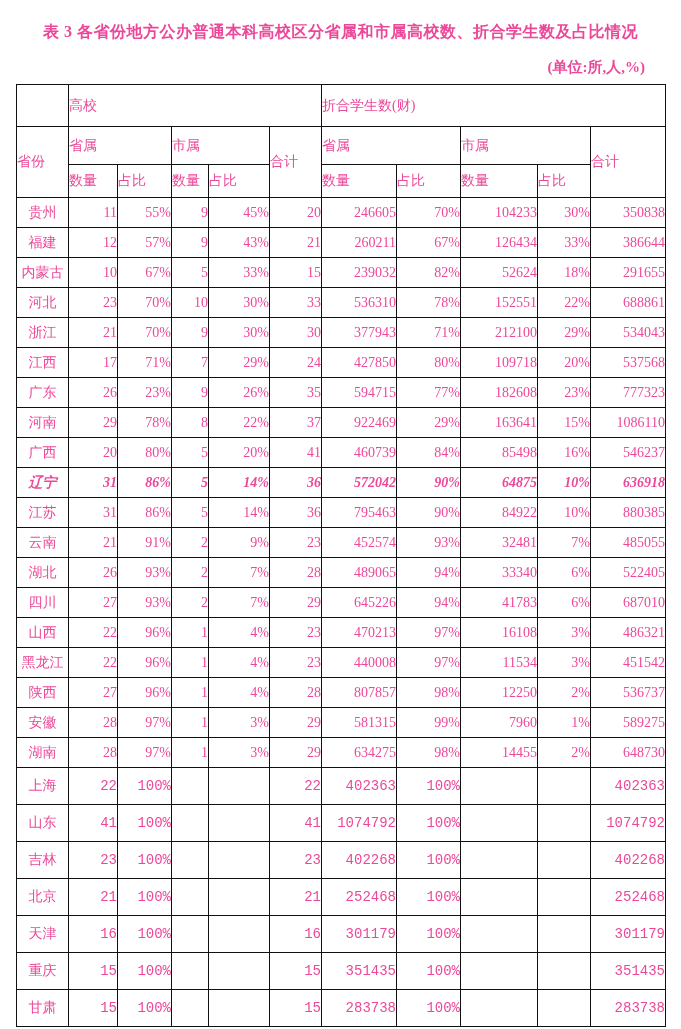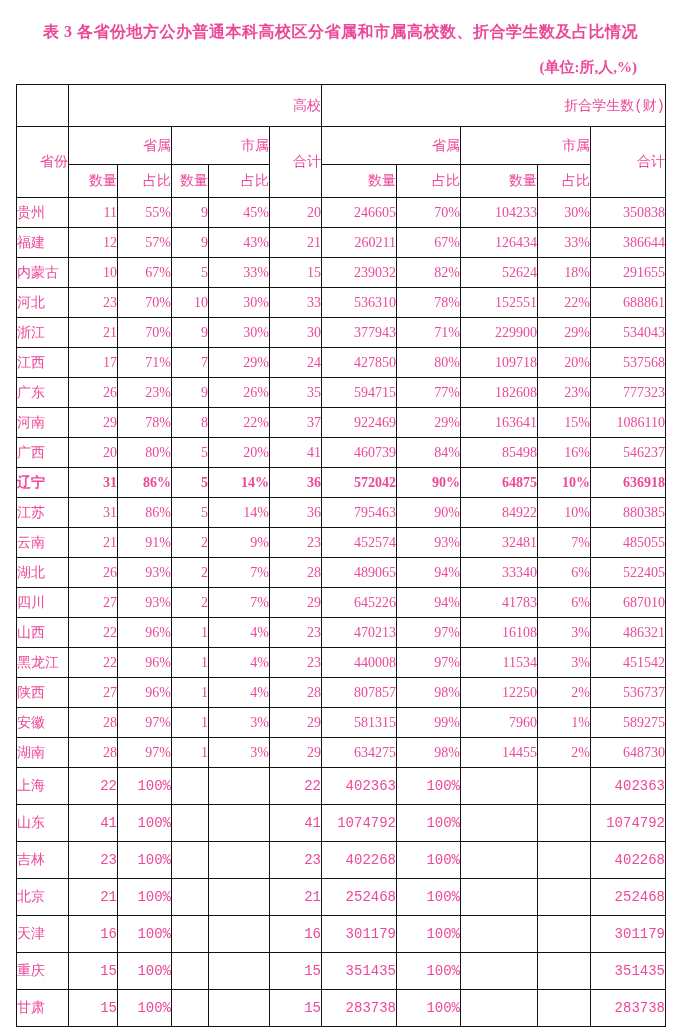--- a/index.html
+++ b/index.html
@@ -20,47 +20,47 @@
     width: 100%;
     text-align: center;
     font-weight: bold;
     font-size: 16px;
     letter-spacing: 0.5px;
     white-space: nowrap;
   }
   .unit-note {
     position: absolute;
     top: 47px;
-    right: 44px;
+    right: 36px;
     font-weight: bold;
     font-size: 15px;
   }
   table.main {
     position: absolute;
     top: 73px;
     left: 16px;
     border-collapse: collapse;
     table-layout: fixed;
   }
   table.main td {
     border: 1px solid #111111;
     font-size: 14px;
     overflow: hidden;
     white-space: nowrap;
     padding: 0;
   }
-  td.hc { text-align: right; vertical-align: middle; font-family: Liberation Mono, monospace; }
-  td.prov { text-align: left; padding-left: 4px; vertical-align: middle; }
+  td.hc { text-align: left; vertical-align: middle; }
+  td.prov { text-align: center; padding-left: 4px; vertical-align: middle; }
   td.num { text-align: right; padding-right: 4px; vertical-align: middle; }
   thead tr.hr1 { height: 42px; }
   thead tr.hr2 { height: 38px; }
   thead tr.hr3 { height: 33px; }
   tbody tr { height: 30px; }
   tbody tr.tall { height: 37px; font-family: Liberation Mono, monospace; }
-  tbody tr.bold td { font-weight: bold; }
+  tbody tr.bold td { font-weight: bold; font-style: italic; }
 </style>
 </head>
 <body>
 
 <div class="page">
 
   <div class="doc-title">表 3 各省份地方公办普通本科高校区分省属和市属高校数、折合学生数及占比情况</div>
   <div class="unit-note">(单位:所,人,%)</div>
 
   <table class="main">
@@ -158,21 +158,21 @@
         </tr>
         <tr>
           <td class="prov">浙江</td>
           <td class="num">21</td>
           <td class="num">70%</td>
           <td class="num">9</td>
           <td class="num">30%</td>
           <td class="num">30</td>
           <td class="num">377943</td>
           <td class="num">71%</td>
-          <td class="num">229900</td>
+          <td class="num">212100</td>
           <td class="num">29%</td>
           <td class="num">534043</td>
         </tr>
         <tr>
           <td class="prov">江西</td>
           <td class="num">17</td>
           <td class="num">71%</td>
           <td class="num">7</td>
           <td class="num">29%</td>
           <td class="num">24</td>

